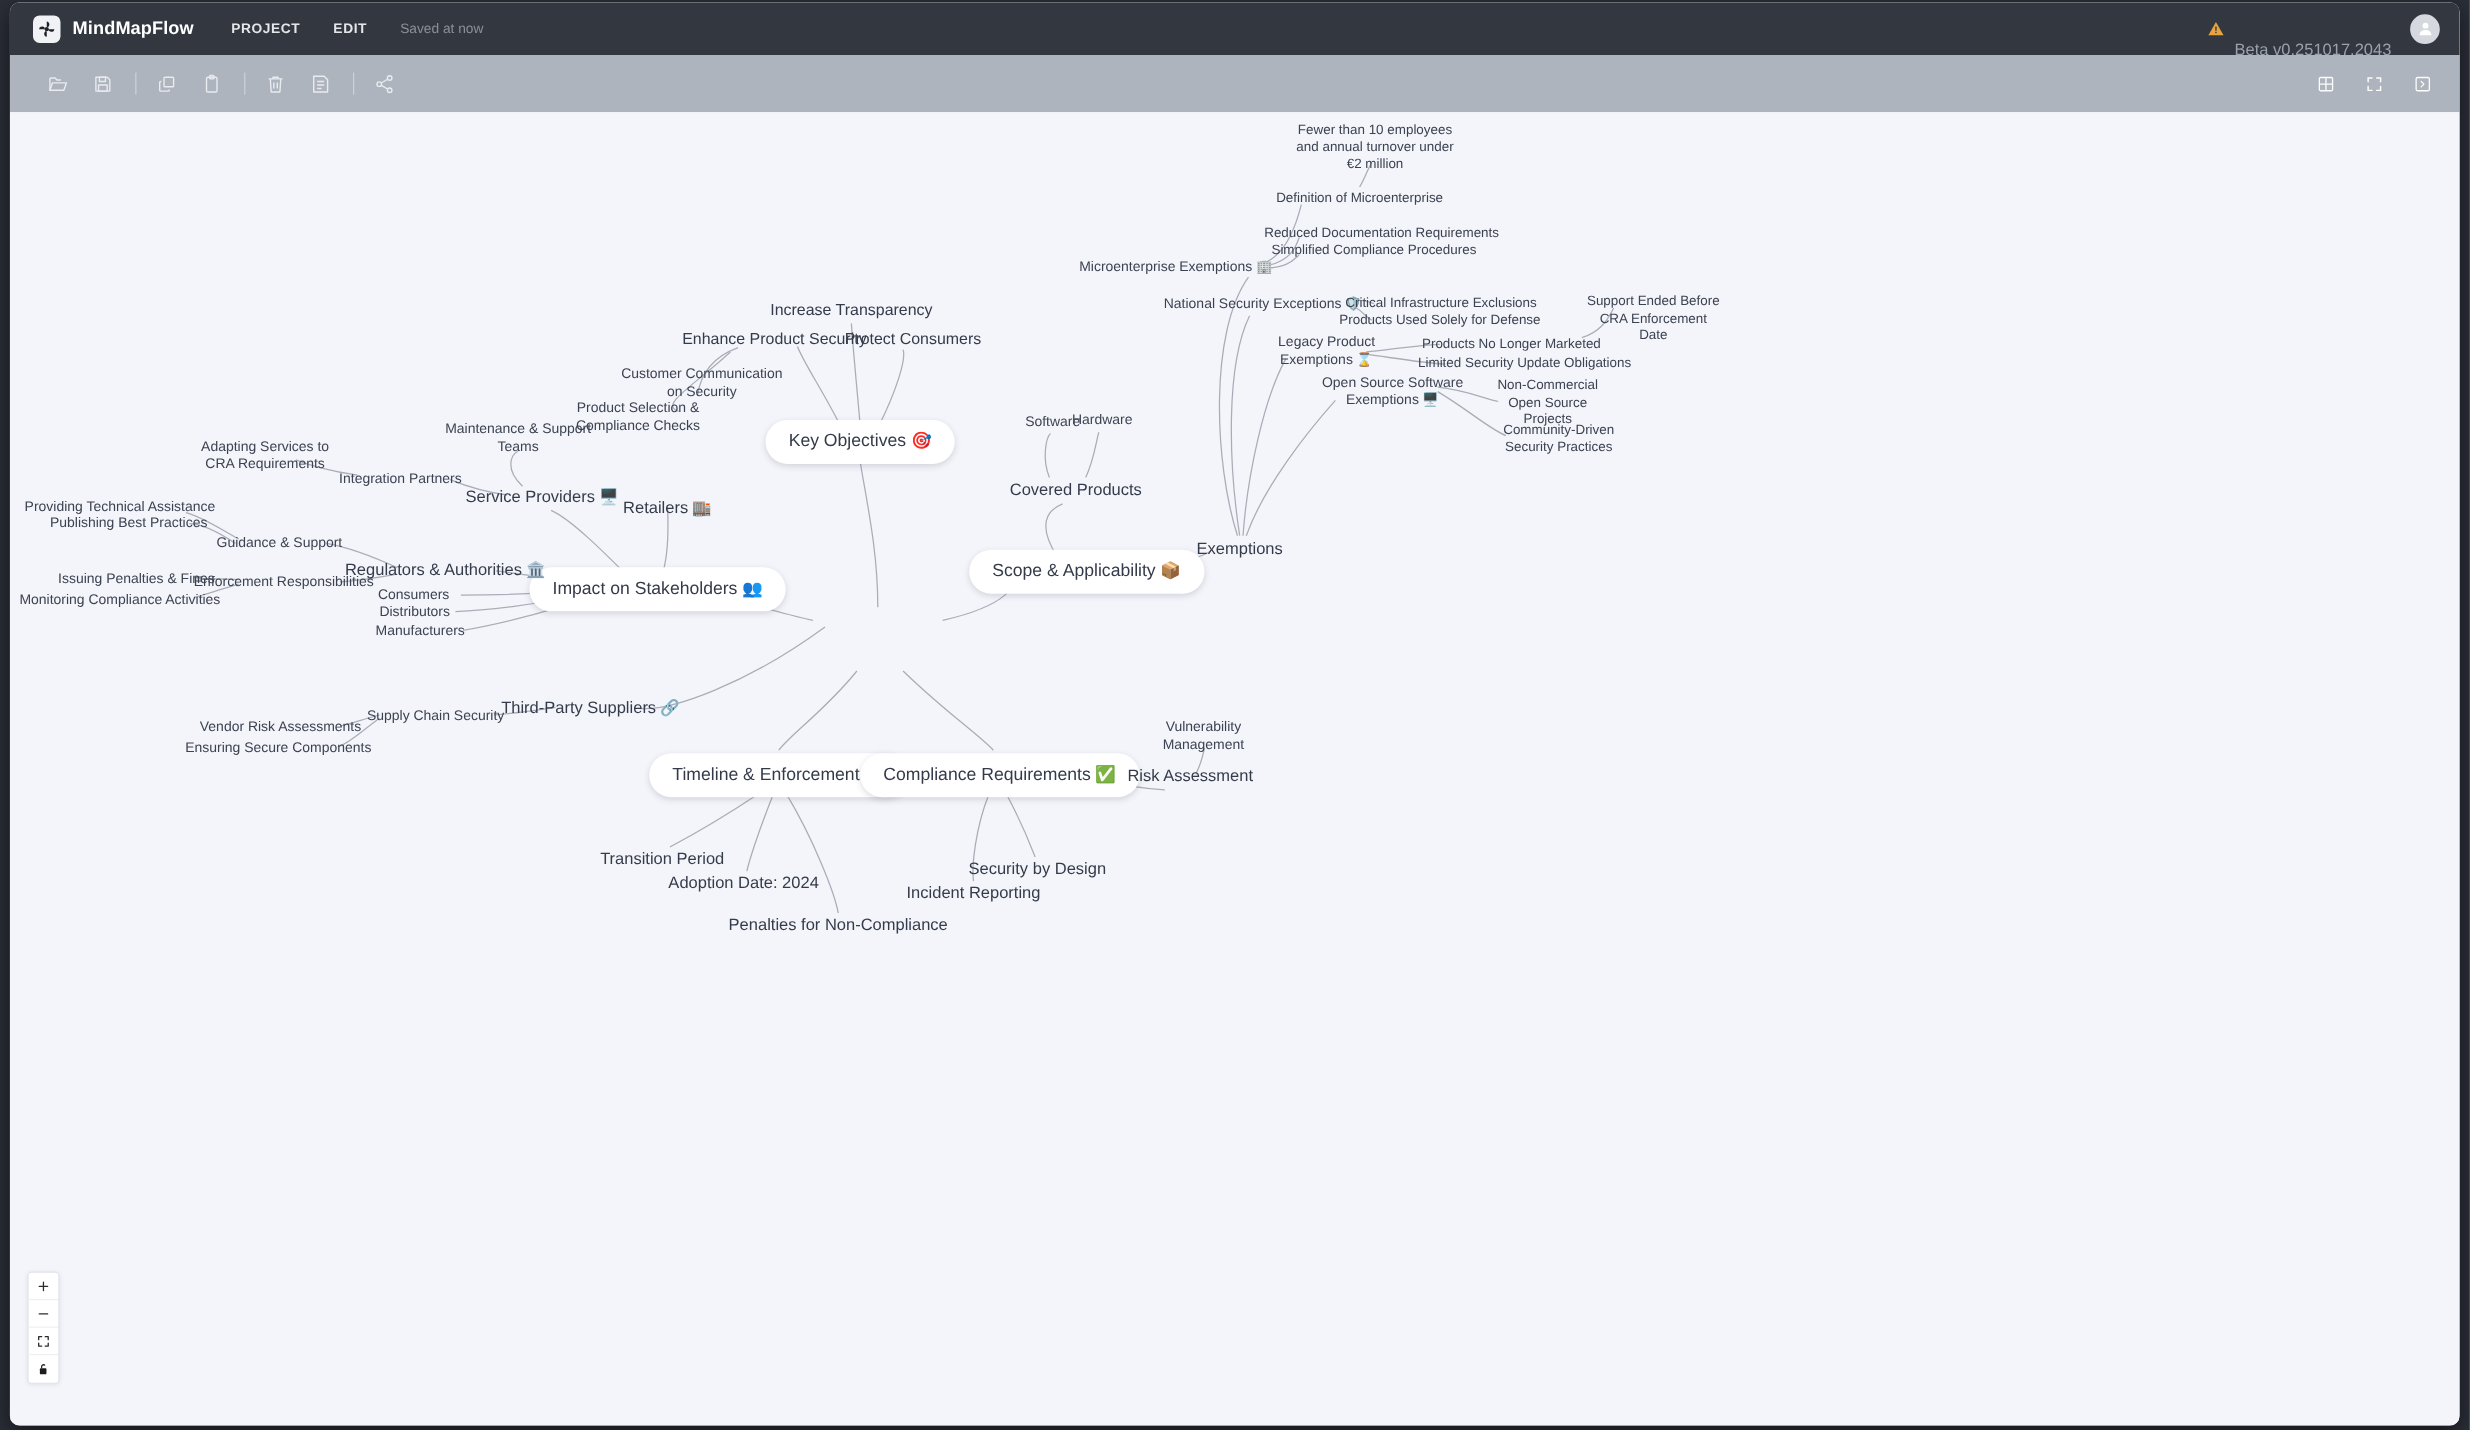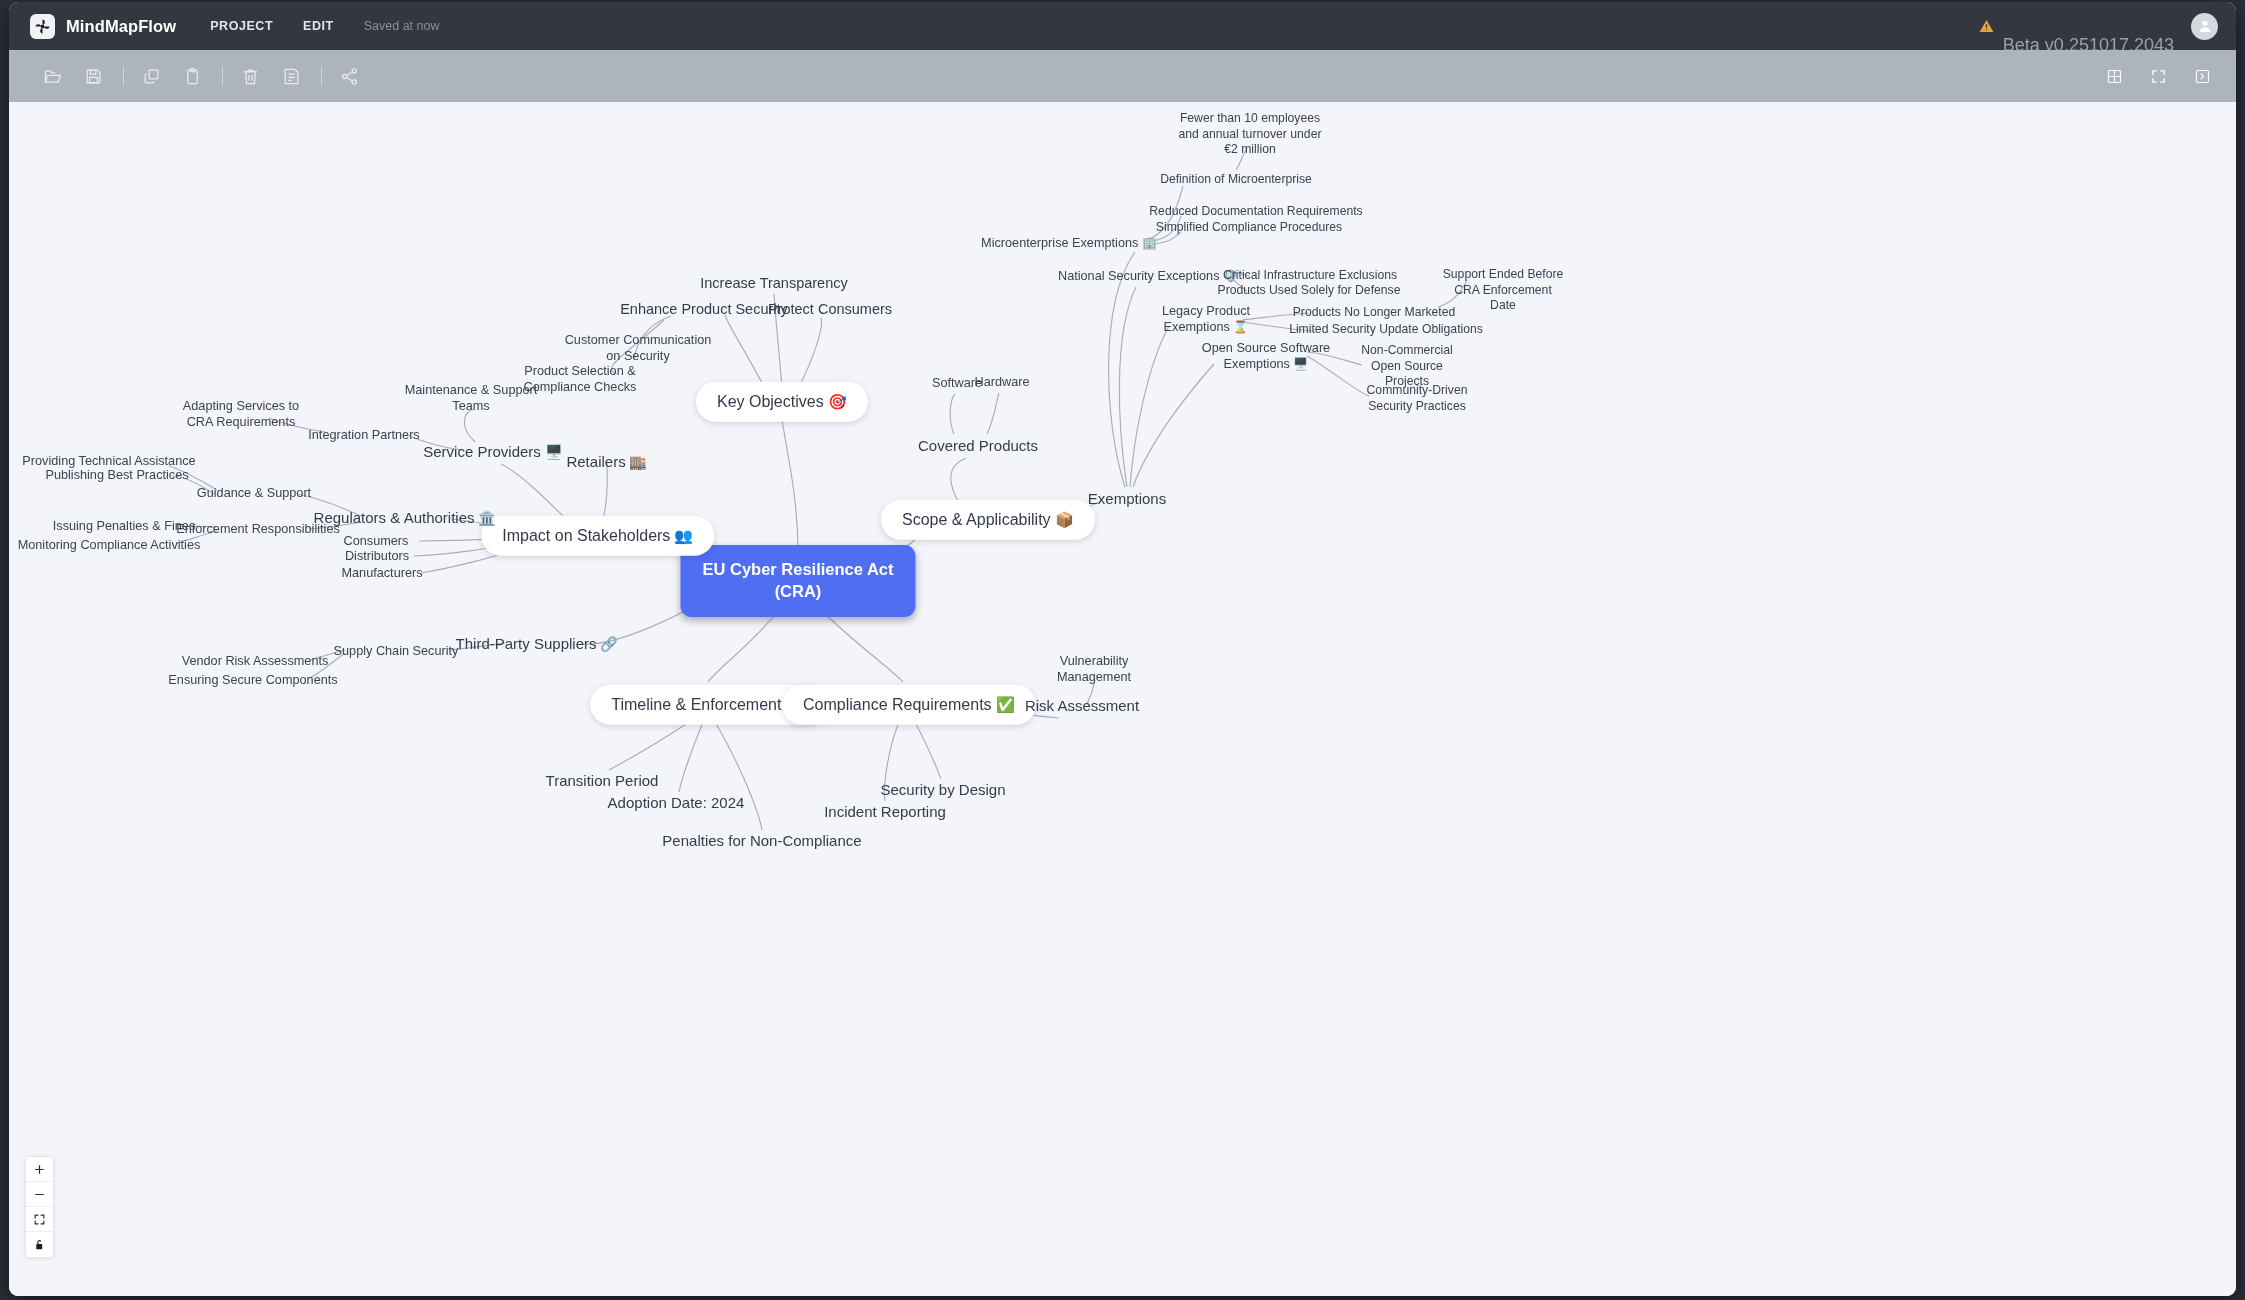--- a/index.html
+++ b/index.html
@@ -51,21 +51,21 @@
     letter-spacing: .55px; margin-right: 30px; white-space: nowrap;
     cursor: pointer;
   }
   .saved-text {
     color: #8b8f99; font-size: 12.5px; white-space: nowrap;
   }
   .tb-right {
     margin-left: auto; display: flex; align-items: center; gap: 9px;
   }
   .warn-tri { display:block; }
-  .beta-text { color: #9aa0ac; font-size: 18px; white-space: nowrap; margin-top: 38px; }
+  .beta-text { color: #9aa0ac; font-size: 15px; white-space: nowrap; margin-top: 38px; }
   .avatar {
     width: 27px; height: 27px; border-radius: 50%;
     background: #d5d8de; margin-left: 8px;
     display: flex; align-items: center; justify-content: center;
     cursor: pointer; flex: none;
   }
 
   
   .toolbar {
     position: absolute; left: 0; top: 48px;
@@ -333,22 +333,20 @@
         <path d="M694 620 C682 650 672 680 670 690"></path>
         <path d="M706 620 C730 660 750 710 753 728"></path>
 
         <path d="M890 620 C878 650 874 686 876 699"></path>
         <path d="M906 620 C922 650 930 672 932 677"></path>
         <path d="M985 606 C1010 612 1035 615 1050 616"></path>
         <path d="M1078 602 C1084 590 1085 582 1086 578"></path>
       </g>
     </svg>
 
-    <div class="node node-root" style="left:789px;top:479px">EU Cyber Resilience Act
-(CRA)</div>
 
     <div class="node node-main" style="left:773px;top:300px"><span>Key Objectives</span> <span class="emo">🎯</span></div>
     <div class="node node-main" style="left:589px;top:434px"><span>Impact on Stakeholders</span> <span class="emo">👥</span></div>
     <div class="node node-main" style="left:979px;top:418px"><span>Scope &amp; Applicability</span> <span class="emo">📦</span></div>
     <div class="node node-l2" style="left:528px;top:542px"><span>Third-Party Suppliers</span> <span class="emo">🔗</span></div>
     <div class="node node-main" style="left:699px;top:603px"><span>Timeline &amp; Enforcement</span> <span class="emo">🗓️</span></div>
     <div class="node node-main" style="left:900px;top:603px"><span>Compliance Requirements</span> <span class="emo">✅</span></div>
 
     <div class="node node-l2 bold" style="left:695px;top:207px">Enhance Product Security</div>
     <div class="node node-l2 bold" style="left:765px;top:181px">Increase Transparency</div>

